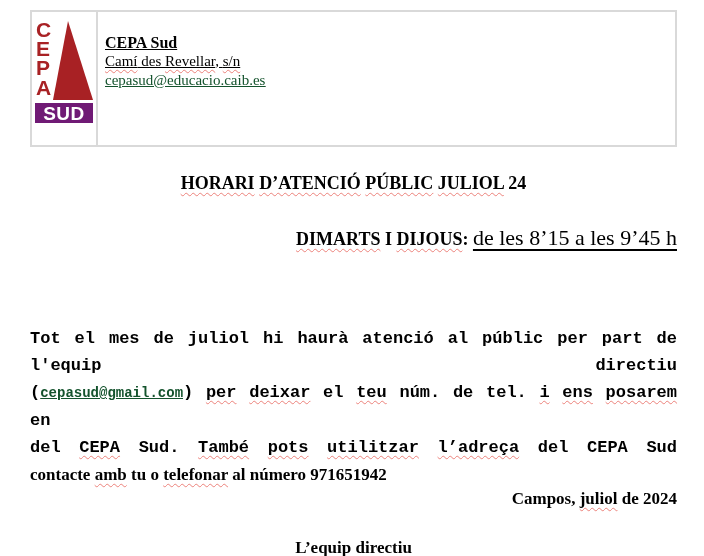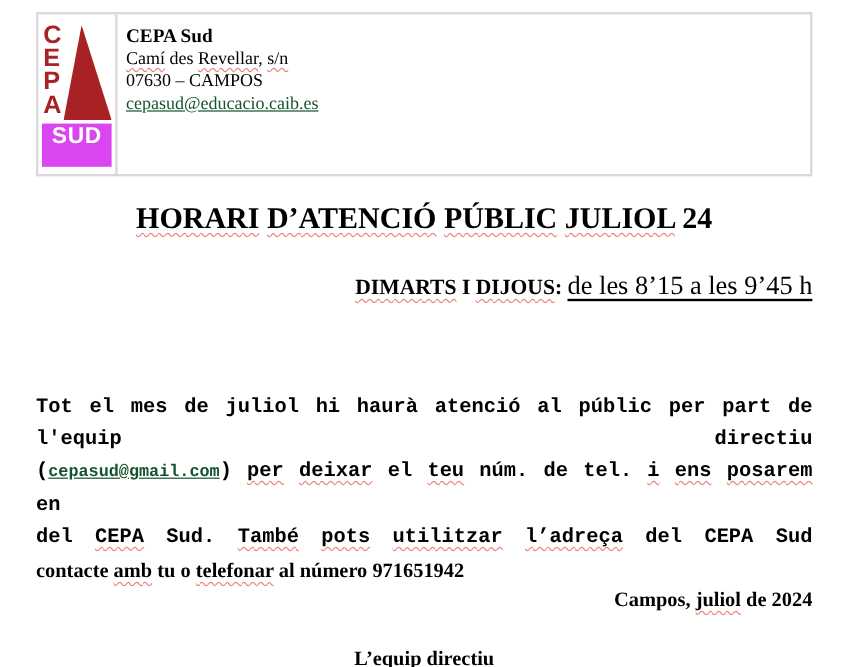--- a/index.html
+++ b/index.html
@@ -18,38 +18,38 @@
   }
   .logo { position:relative; width:58px; height:104px; }
   .logo-letters {
     position:absolute; left:1px; top:0;
     font-family:"Liberation Sans", sans-serif; font-weight:bold;
     font-size:21px; line-height:19.2px; color:#a82124;
   }
   .logo-letters span { display:block; }
   .logo-triangle { position:absolute; left:18px; top:1px; }
   .logo-sud {
-    position:absolute; left:0; top:83px; width:58px; height:36px;
-    background:#d946ef; color:#ffffff; text-align:center;
+    position:absolute; left:0; top:83px; width:58px; height:20px;
+    background:#701a75; color:#ffffff; text-align:center;
     font-family:"Liberation Sans", sans-serif; font-weight:bold;
     font-size:19px; line-height:21px; letter-spacing:0.5px;
   }
-  .info-cell { padding:9px 0 0 7px; font-size:15px; line-height:19px; }
+  .info-cell { padding:21px 0 0 7px; font-size:15px; line-height:19px;text-decoration:underline; }
   .org-name { font-weight:bold; font-size:16px; }
   a.link, span.link { color:#14532d; text-decoration:underline; cursor:pointer; }
   
   .wavy {
     text-decoration-line:underline; text-decoration-style:wavy;
     text-decoration-color:#ec827b; text-decoration-thickness:1px;
     text-underline-offset:3px; text-decoration-skip-ink:none;
   }
   
   .title {
     margin:23px 27px 0 30px; text-align:center;
-    font-weight:bold; font-size:25px; line-height:26px;
+    font-weight:bold; font-size:18px; line-height:26px;
   }
   .subtitle { margin:27px 27px 0 30px; text-align:right; line-height:30px; }
   .sub-caps { font-weight:bold; font-size:18px; }
   .time {
     font-size:22px; font-weight:normal;
     text-decoration:underline; text-decoration-thickness:2px;
     text-underline-offset:4px; text-decoration-skip-ink:none;
   }
   
   .bodytext {
@@ -84,21 +84,20 @@
         </div>
         <svg class="logo-triangle" width="40" height="79" viewBox="0 0 40 79">
           <polygon points="15,0 40,79 0,79" fill="#a82124"></polygon>
         </svg>
         <div class="logo-sud">SUD</div>
       </div>
     </div>
     <div class="info-cell">
       <div class="org-name">CEPA Sud</div>
       <div><span class="wavy">Camí</span><span> des </span><span class="wavy">Revellar</span><span>, </span><span class="wavy">s/n</span></div>
-      <div>07630 – CAMPOS</div>
       <div><a class="link">cepasud@educacio.caib.es</a></div>
     </div>
   </div>
 
   <div class="title"><span class="wavy">HORARI</span><span> </span><span class="wavy">D’ATENCIÓ</span><span> </span><span class="wavy">PÚBLIC</span><span> </span><span class="wavy">JULIOL</span><span> 24</span></div>
 
   <div class="subtitle"><span class="sub-caps"><span class="wavy">DIMARTS</span><span> I </span><span class="wavy">DIJOUS</span><span>: </span></span><span class="time">de les 8’15 a les 9’45 h</span></div>
 
   <div class="bodytext">
     <div class="bline"><span>Tot el mes de juliol hi haurà atenció al públic per part de l'equip directiu</span></div>

